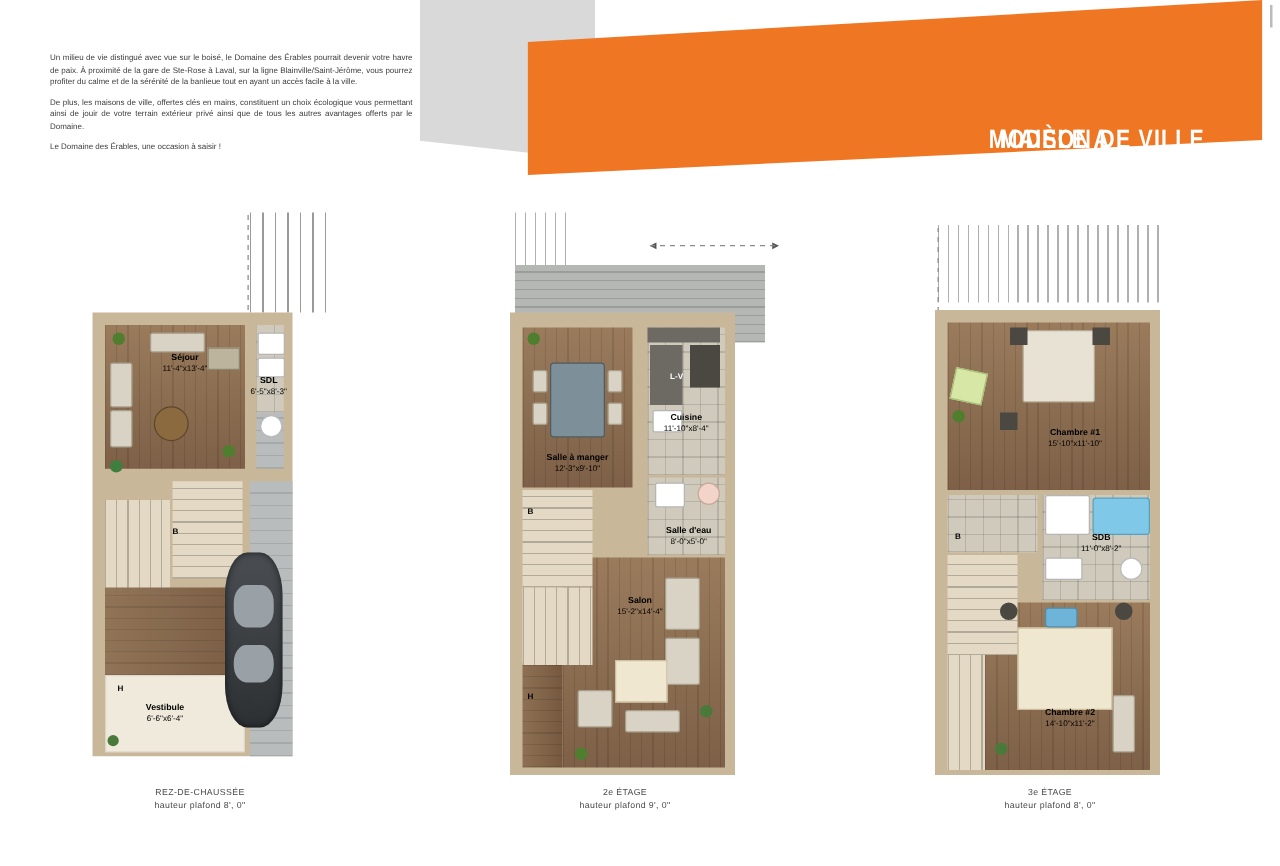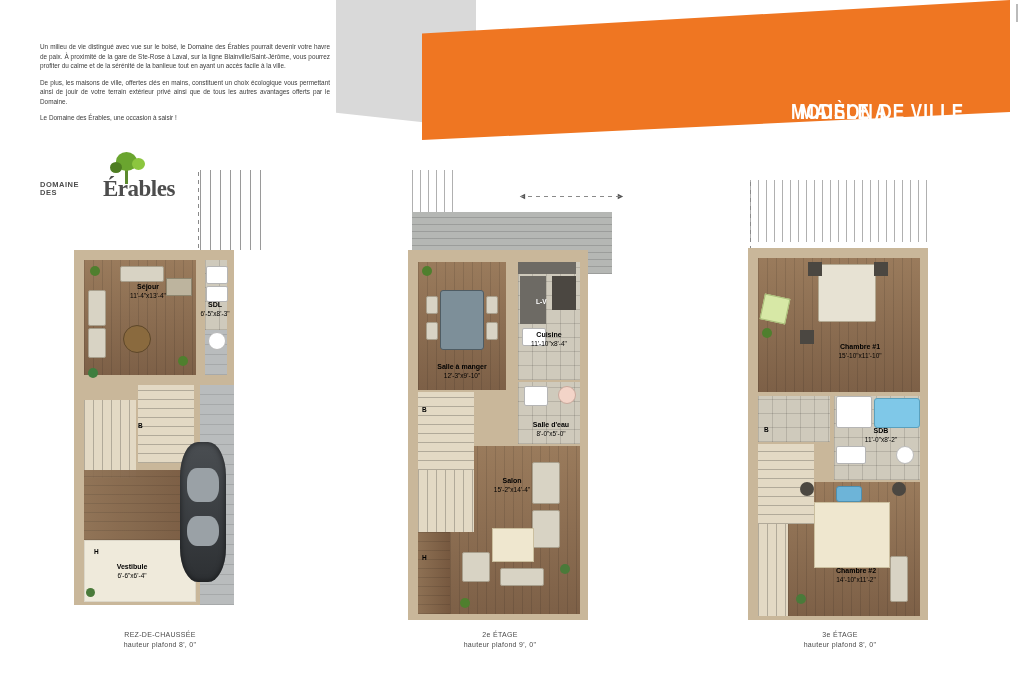--- a/index.html
+++ b/index.html
@@ -164,29 +164,20 @@
     <div class="banner-text-right">MAISON DE VILLE</div>
   </div>
   <div class="corner-mark"></div>
 
   <div class="intro">
     <p>Un milieu de vie distingué avec vue sur le boisé, le Domaine des Érables pourrait devenir votre havre de paix.  À proximité de la gare de Ste-Rose à Laval, sur la ligne Blainville/Saint-Jérôme, vous pourrez profiter du calme et de la sérénité de la banlieue tout en ayant un accès facile à la ville.</p>
     <p>De plus, les maisons de ville, offertes clés en mains, constituent un choix écologique vous permettant ainsi de jouir de votre terrain extérieur privé ainsi que de tous les autres avantages offerts par le Domaine.</p>
     <p>Le Domaine des Érables, une occasion à saisir !</p>
   </div>
 
-  <div class="logo">
-    <div class="tree-trunk"></div>
-    <div class="leaf-a"></div>
-    <div class="leaf-b"></div>
-    <div class="leaf-c"></div>
-    <div class="logo-line1">DOMAINE</div>
-    <div class="logo-line2">DES</div>
-    <div class="logo-word">Érables</div>
-  </div>
 
   <div class="plan" style="left:60px;top:170px;width:200px;height:480px;">
 
     <div class="top-rails" style="left:140px;top:0;width:62px;height:80px;"></div>
     <div class="dash-wall-v" style="left:138px;top:0;height:86px;"></div>
 
     <div class="wall" style="left:14px;top:80px;width:160px;height:355px;"></div>
 
     <div class="floor-wood" style="left:24px;top:90px;width:112px;height:115px;"></div>
 

